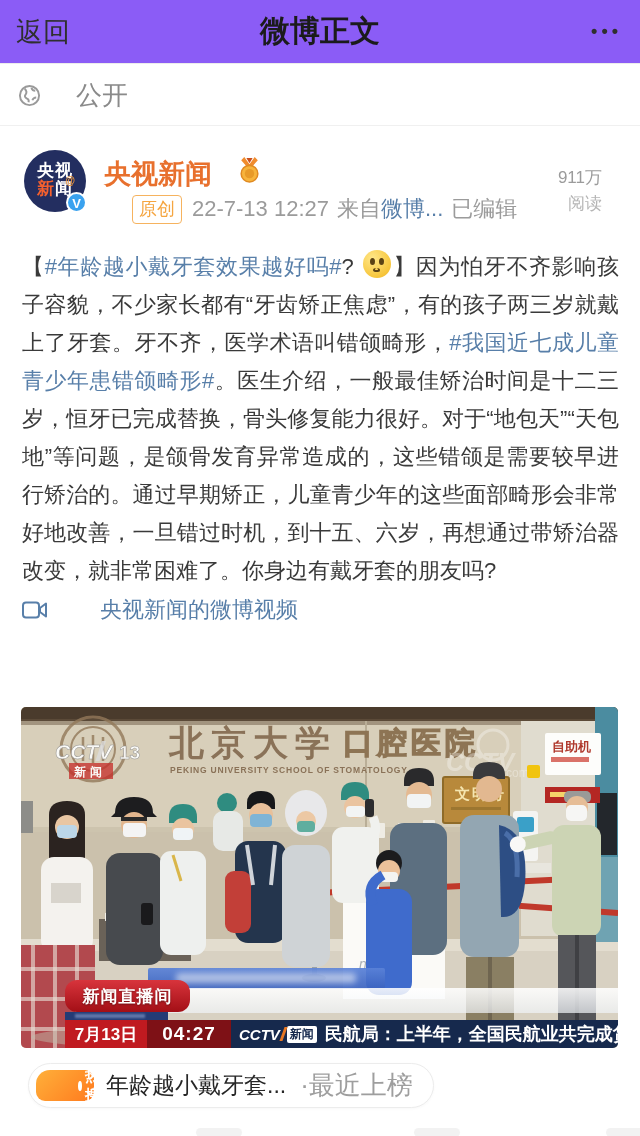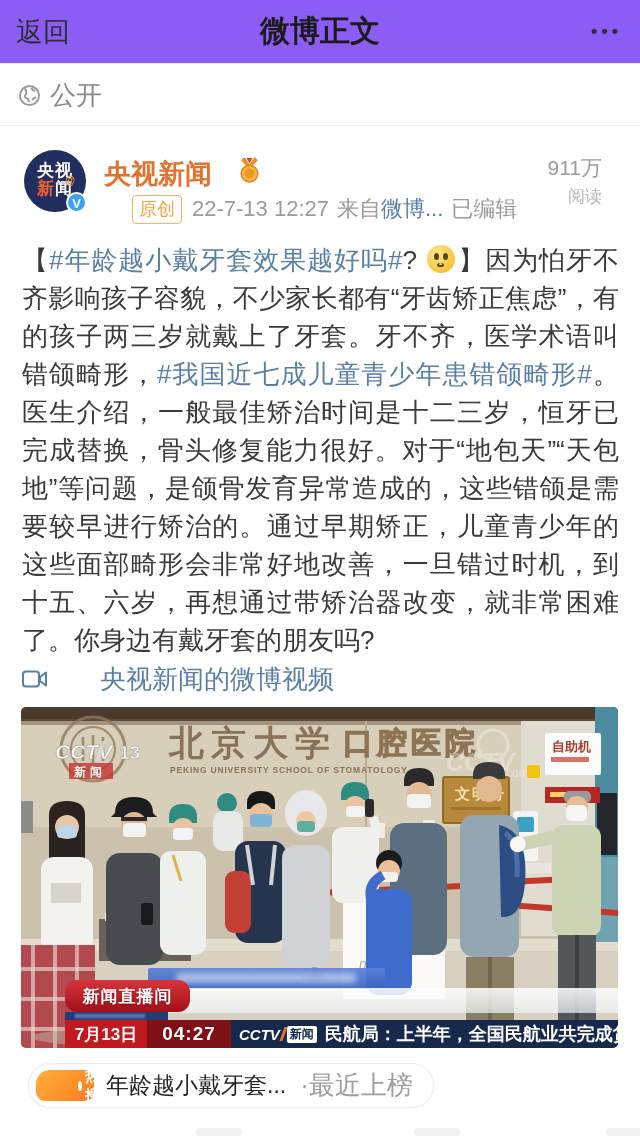--- a/index.html
+++ b/index.html
@@ -10,45 +10,45 @@
     -webkit-font-smoothing:antialiased;
   }
   
   .nav { position:absolute; left:0; top:0; width:640px; height:64px; background:#8b5cf6;
          border-bottom:1px solid #ececec; display:flex; align-items:center; }
   .nav-back { position:absolute; left:16px; font-size:27px; color:#2f2f2f; }
   .nav-title { width:100%; text-align:center; font-size:30px; font-weight:700; color:#1b1b1b; }
   .nav-more { position:absolute; right:18px; font-size:18px; color:#2f2f2f; letter-spacing:4px; font-weight:700; }
   
   .vis { position:absolute; left:0; top:65px; width:640px; height:61px; background:#fff;
-         border-bottom:1px solid #f0f0f0; display:flex; align-items:center; padding-left:18px; }
+         border-bottom:1px solid #f0f0f0; display:flex; align-items:center; padding-left:18px;gap:26px; }
   .vis svg { width:23px; height:23px; }
   .vis-label { margin-left:9px; font-size:26px; color:#8a8a8a; }
   
   .hdr { position:absolute; left:0; top:148px; width:640px; height:86px; }
   .avatar { position:absolute; left:24px; top:2px; width:62px; height:62px; border-radius:50%;
             background:#232e60; color:#fff; text-align:center; line-height:1.05; padding-top:12px;
             font-weight:700; font-size:17px; letter-spacing:1px; }
   .avatar .l2 .xin { color:#f4602e; }
   .avatar .at { position:absolute; right:10px; top:26px; color:#f59a3c; font-size:10px; font-weight:700; }
   .vbadge { position:absolute; left:66px; top:44px; width:21px; height:21px; border-radius:50%;
             background:#3aa2ef; border:2px solid #fff; color:#fff; font-size:13px; font-weight:700;
             text-align:center; line-height:20px; }
   .uname { position:absolute; left:104px; top:8px; font-size:27px; font-weight:700; color:#e8702d; }
   .medal { position:absolute; left:236px; top:8px; width:27px; height:27px; }
   .meta { position:absolute; left:104px; top:46px; display:flex; align-items:center; font-size:22px; color:#9b9b9b; }
   .origin { font-size:18px; color:#f5a540; border:1px solid #f6b35f; border-radius:4px;
             padding:1px 6px 2px; margin-right:10px;margin-left:28px; }
   .meta .lnk { color:#587fa9; }
   .meta .sp { margin-left:8px; }
   .reads { position:absolute; right:38px; top:6px; text-align:right; }
-  .reads-val { font-size:21px; color:#9b9b9b; }
+  .reads-val { font-size:17px; color:#9b9b9b;margin-top:12px; }
   .reads-lab { font-size:17px; color:#b5b5b5; margin-top:3px; }
   
-  .ptext { position:absolute; left:22px; top:241px; width:597px; font-size:26px; line-height:38px;
+  .ptext { position:absolute; left:22px; top:248px; width:597px; font-size:22px; line-height:38px;
            color:#3a3a3a; text-align:justify; word-break:break-all; }
   .ptext .lnk { color:#587fa9; }
   .emoji { display:inline-block; width:28px; height:28px; border-radius:50%; vertical-align:-4px;
            background:radial-gradient(circle at 35% 30%, #ffe789, #f7c63c 70%, #eab32a); position:relative; margin:0 2px; }
   .emoji i { position:absolute; width:5px; height:7px; border-radius:50%; background:#5b4214; top:8px; }
   .emoji .e1 { left:7px; } .emoji .e2 { left:16px; }
   .emoji .m { position:absolute; width:7px; height:5px; border-radius:50%; border:2px solid #5b4214;
               border-top:none; left:10px; top:18px; height:4px; }
   .vlink { display:flex; align-items:center; color:#587fa9; margin-top:1px;gap:48px; }
   .vlink svg { width:26px; height:20px; margin-right:4px; }

